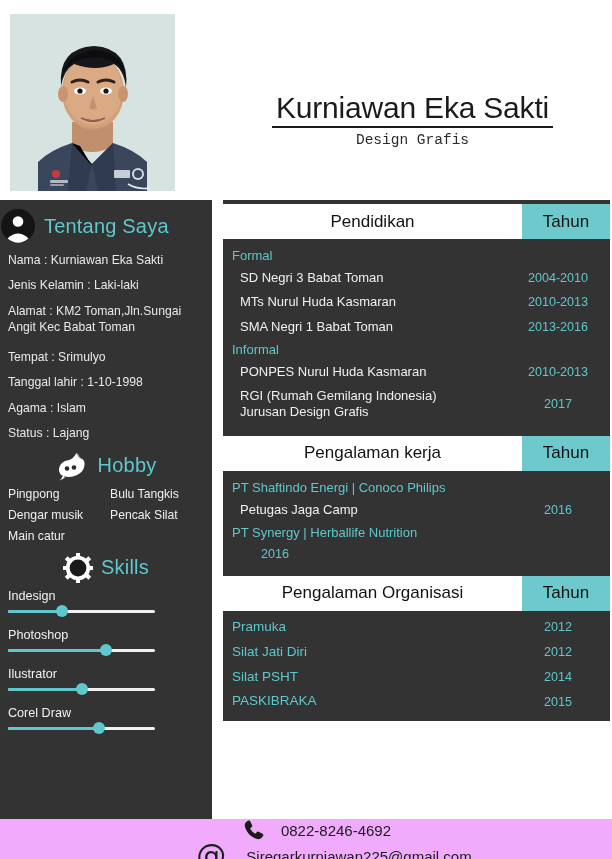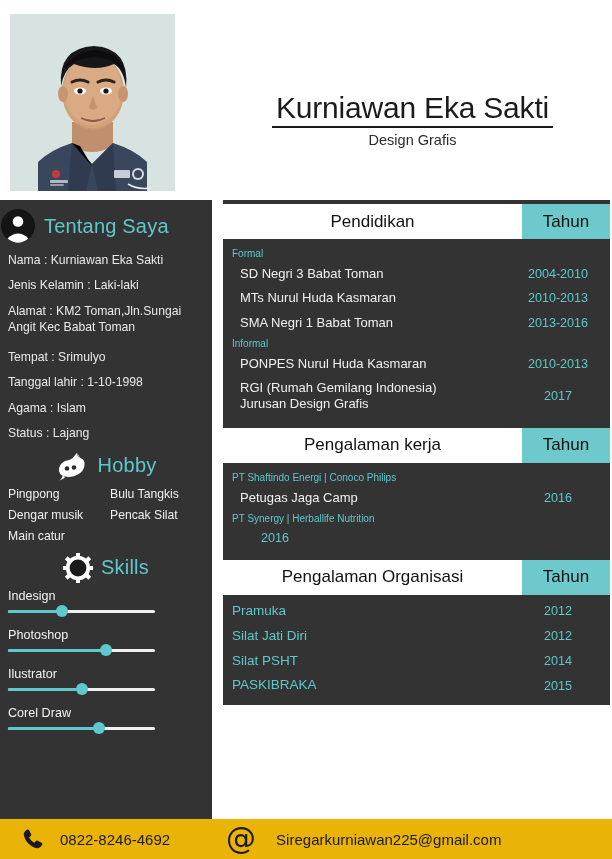--- a/index.html
+++ b/index.html
@@ -45,20 +45,21 @@
     line-height: 1.05;
     display: inline-block;
     border-bottom: 2px solid #1b1b1b;
     padding: 0 4px 2px 4px;
   }
   .person-role {
     margin-top: 4px;
     font-size: 14.5px;
     color: #2b2b2b;
     font-weight: 400;
+    font-family: Liberation Mono, monospace;
   }
 
   
   .sidebar {
     position: absolute;
     left: 0; top: 200px;
     width: 212px; height: 619px;
     background: #333333;
     color: #ffffff;
     box-sizing: border-box;
@@ -167,21 +168,21 @@
     display: flex;
     align-items: center;
     justify-content: center;
   }
   .sec-body {
     background: #333333;
     padding: 6px 0 7px 0;
   }
   .subhead {
     color: #5ec8cd;
-    font-size: 10px;
+    font-size: 13px;
     padding: 3px 0 3px 9px;
   }
   .row {
     display: flex;
     align-items: center;
     padding: 4px 0 4px 0;
   }
   .row-label {
     flex: 1;
     color: #f0f0f0;
@@ -196,23 +197,24 @@
     text-align: center;
     color: #5ec8cd;
     font-size: 12.6px;
   }
 
   
   .footer {
     position: absolute;
     left: 0; top: 819px;
     width: 612px; height: 40px;
-    background: #eab308;
-    display: flex;
-    align-items: center;
+    background: #f0abfc;
+    display: flex;
+    align-items: center;
+    flex-direction: column;
   }
   .foot-item {
     display: flex;
     align-items: center;
   }
   .foot-item.phone { margin-left: 22px; gap: 16px; }
   .foot-item.mail { margin-left: 56px; gap: 20px; }
   .foot-text {
     font-size: 15px;
     color: #1b1b1b;

